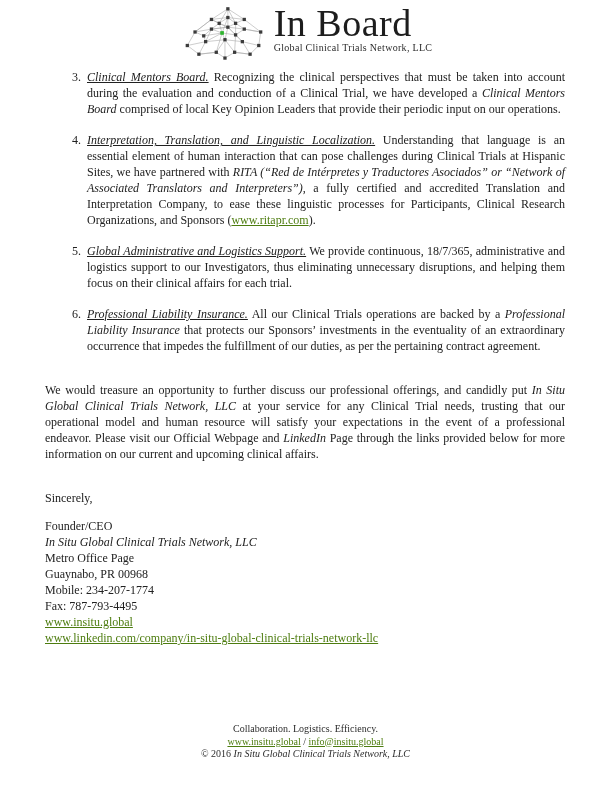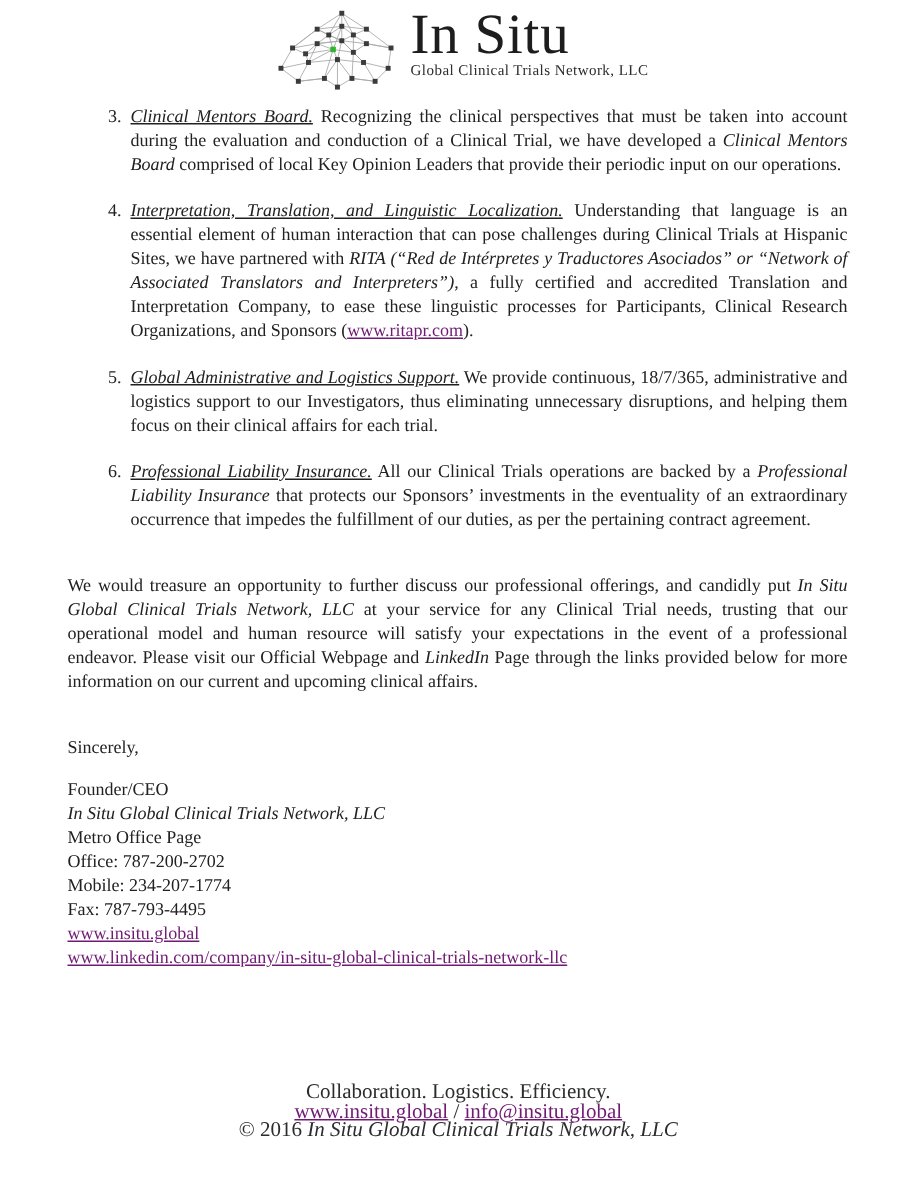--- a/index.html
+++ b/index.html
@@ -29,29 +29,29 @@
     color: #2c2c2c; letter-spacing: 0.3px; white-space: nowrap;
   }
   
   main { margin-top: 9px; font-size: 12px; line-height: 16px; }
   .list-item { display: flex; margin-bottom: 15px; }
   .num { flex: none; width: 15px; margin-left: 27px; }
   .item-body { flex: 1; text-align: justify; }
   .s-heading { font-style: italic; text-decoration: underline; }
   .s-italic { font-style: italic; }
   .s-plain { font-style: normal; }
-  a.s-link { color: #701a75; text-decoration: underline; cursor: pointer; }
+  a.s-link { color: #4d7c0f; text-decoration: underline; cursor: pointer; }
   .paragraph { margin-top: 28px; text-align: justify; }
   .salutation { margin-top: 28px; }
   .signature { margin-top: 12px; }
   .sig-line { line-height: 16px; white-space: nowrap; }
   
   .footer {
     position: absolute; left: 0; right: 0; top: 723px;
-    text-align: center; font-size: 14px; line-height: 12.5px; color: #2c2c2c;
+    text-align: center; font-size: 10px; line-height: 12.5px; color: #2c2c2c;
   }
 </style>
 </head>
 <body>
 
 <div class="page">
 
   <header class="logo">
     <svg class="logo-graphic" width="92" height="56" viewBox="0 0 92 58" aria-hidden="true">
       <g stroke="#a9a9a9" stroke-width="0.6" fill="none">
@@ -93,21 +93,21 @@
         <rect x="80.3" y="41.3" width="3.4" height="3.4"></rect>
         <rect x="18.3" y="50.3" width="3.4" height="3.4"></rect>
         <rect x="36.3" y="48.3" width="3.4" height="3.4"></rect>
         <rect x="55.3" y="48.3" width="3.4" height="3.4"></rect>
         <rect x="71.3" y="50.3" width="3.4" height="3.4"></rect>
         <rect x="45.3" y="54.3" width="3.4" height="3.4"></rect>
       </g>
       <rect x="42.1" y="28.1" width="3.8" height="3.8" fill="#2fb52f"></rect>
     </svg>
     <div class="logo-text">
-      <div class="logo-title">In Situ</div>
+      <div class="logo-title">In Board</div>
       <div class="logo-subtitle">Global Clinical Trials Network, LLC</div>
     </div>
   </header>
 
   <main>
     <div class="list">
         <div class="list-item">
           <div class="num">3.</div>
           <div class="item-body"><span class="s-heading">Clinical Mentors Board.</span><span class="s-plain"> Recognizing the clinical perspectives that must be taken into account during the evaluation and conduction of a Clinical Trial, we have developed a </span><span class="s-italic">Clinical Mentors Board</span><span class="s-plain"> comprised of local Key Opinion Leaders that provide their periodic input on our operations.</span></div>
         </div>
@@ -126,21 +126,21 @@
       </div>
 
     <p class="paragraph"><span class="s-plain">We would treasure an opportunity to further discuss our professional offerings, and candidly put </span><span class="s-italic">In Situ Global Clinical Trials Network, LLC</span><span class="s-plain"> at your service for any Clinical Trial needs, trusting that our operational model and human resource will satisfy your expectations in the event of a professional endeavor. Please visit our Official Webpage and </span><span class="s-italic">LinkedIn</span><span class="s-plain"> Page through the links provided below for more information on our current and upcoming clinical affairs.</span></p>
 
     <p class="salutation">Sincerely,</p>
 
     <div class="signature">
         <div class="sig-line"><span class="s-plain">Founder/CEO</span></div>
         <div class="sig-line"><span class="s-italic">In Situ Global Clinical Trials Network, LLC</span></div>
         <div class="sig-line"><span class="s-plain">Metro Office Page</span></div>
-        <div class="sig-line"><span class="s-plain">Office: 787-200-2702</span></div>
+        <div class="sig-line"><span class="s-plain">Guaynabo, PR 00968</span></div>
         <div class="sig-line"><span class="s-plain">Mobile: 234-207-1774</span></div>
         <div class="sig-line"><span class="s-plain">Fax: 787-793-4495</span></div>
         <div class="sig-line"><a class="s-link" href="#">www.insitu.global</a></div>
         <div class="sig-line"><a class="s-link" href="#">www.linkedin.com/company/in-situ-global-clinical-trials-network-llc</a></div>
       </div>
   </main>
 
   <footer class="footer">
     <div class="footer-line">Collaboration. Logistics. Efficiency.</div>
     <div class="footer-line"><a class="s-link" href="#">www.insitu.global</a><span class="s-plain"> / </span><a class="s-link" href="#">info@insitu.global</a></div>

